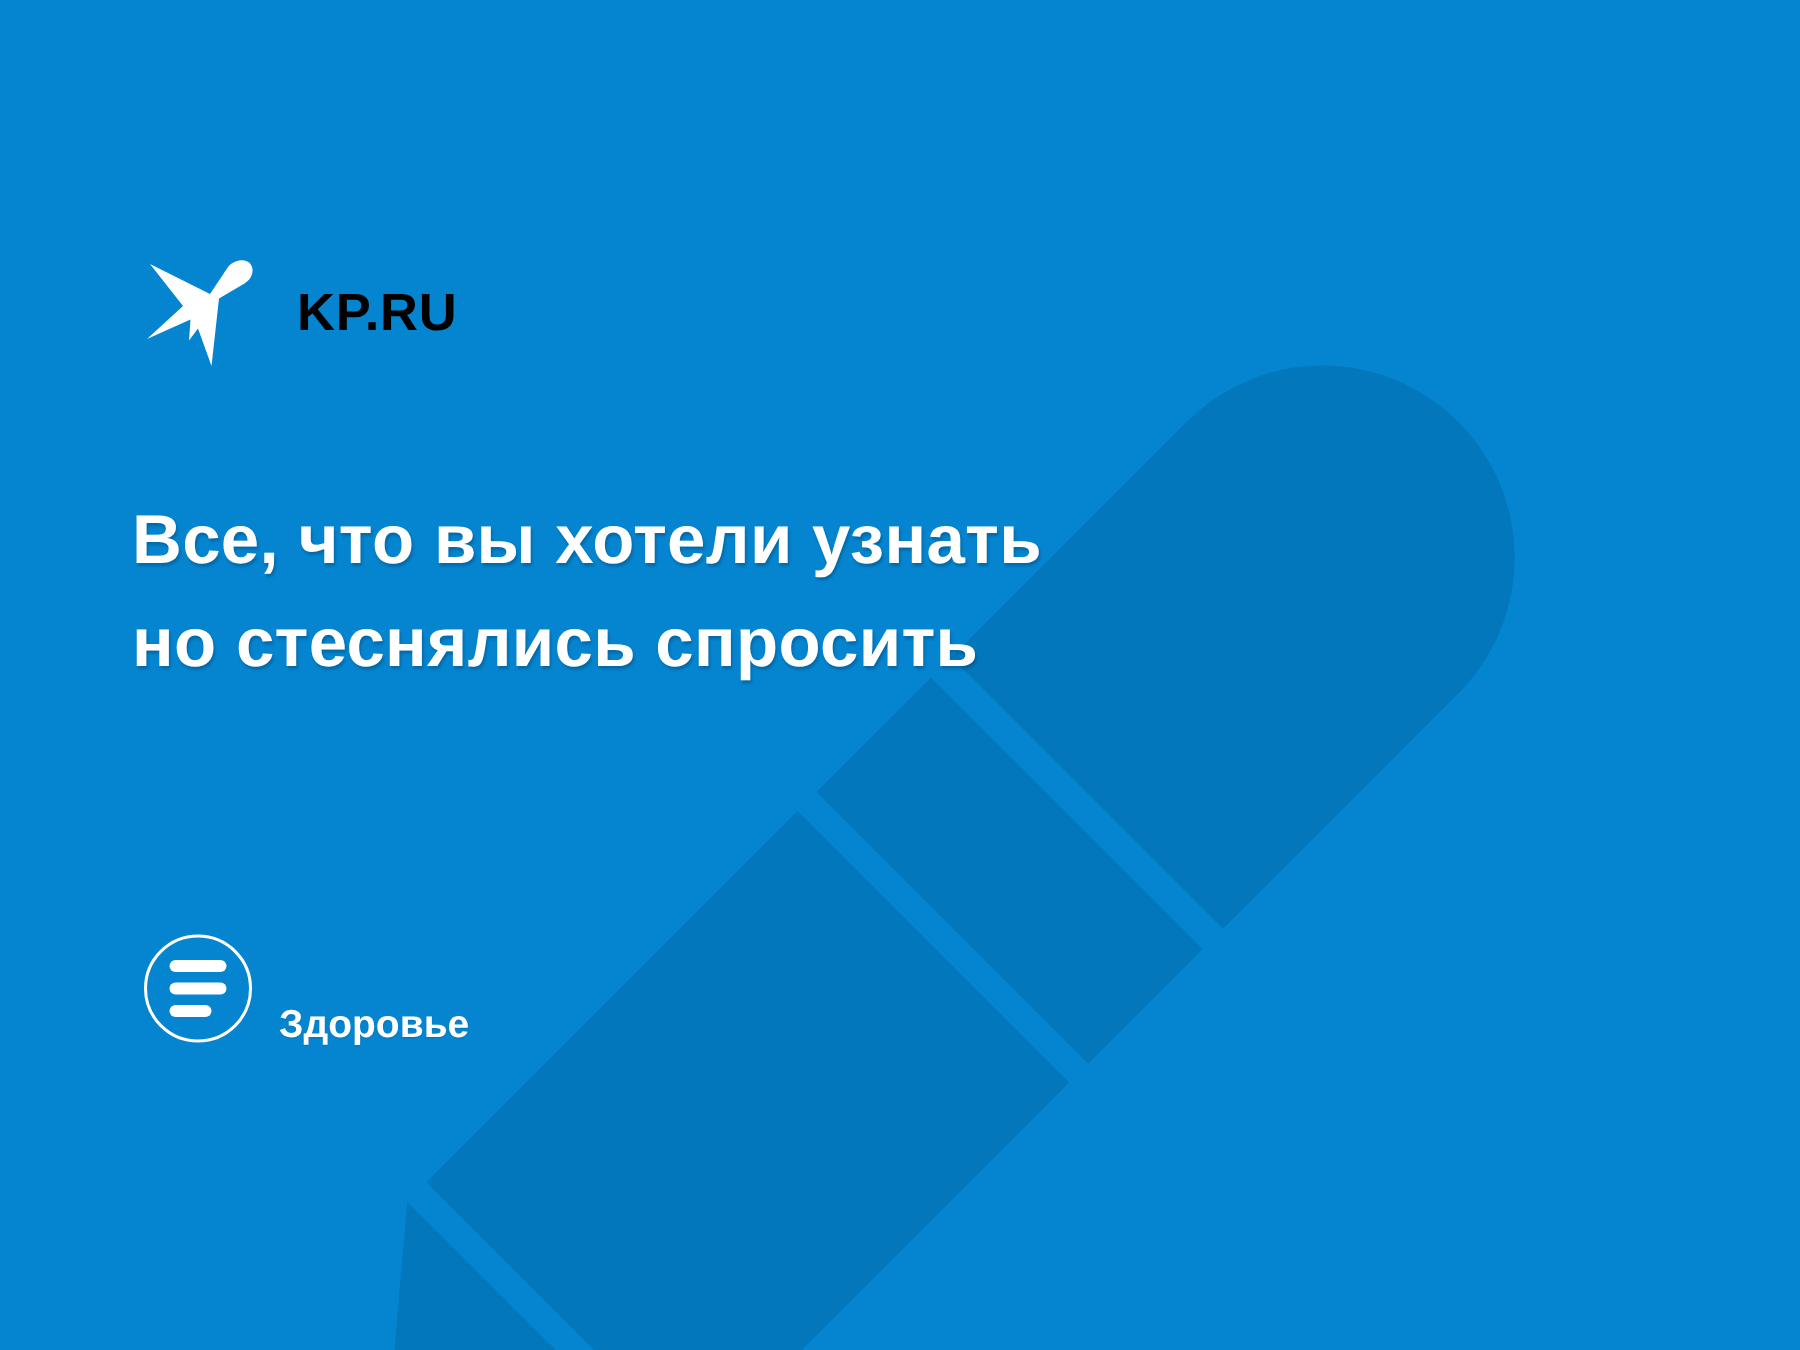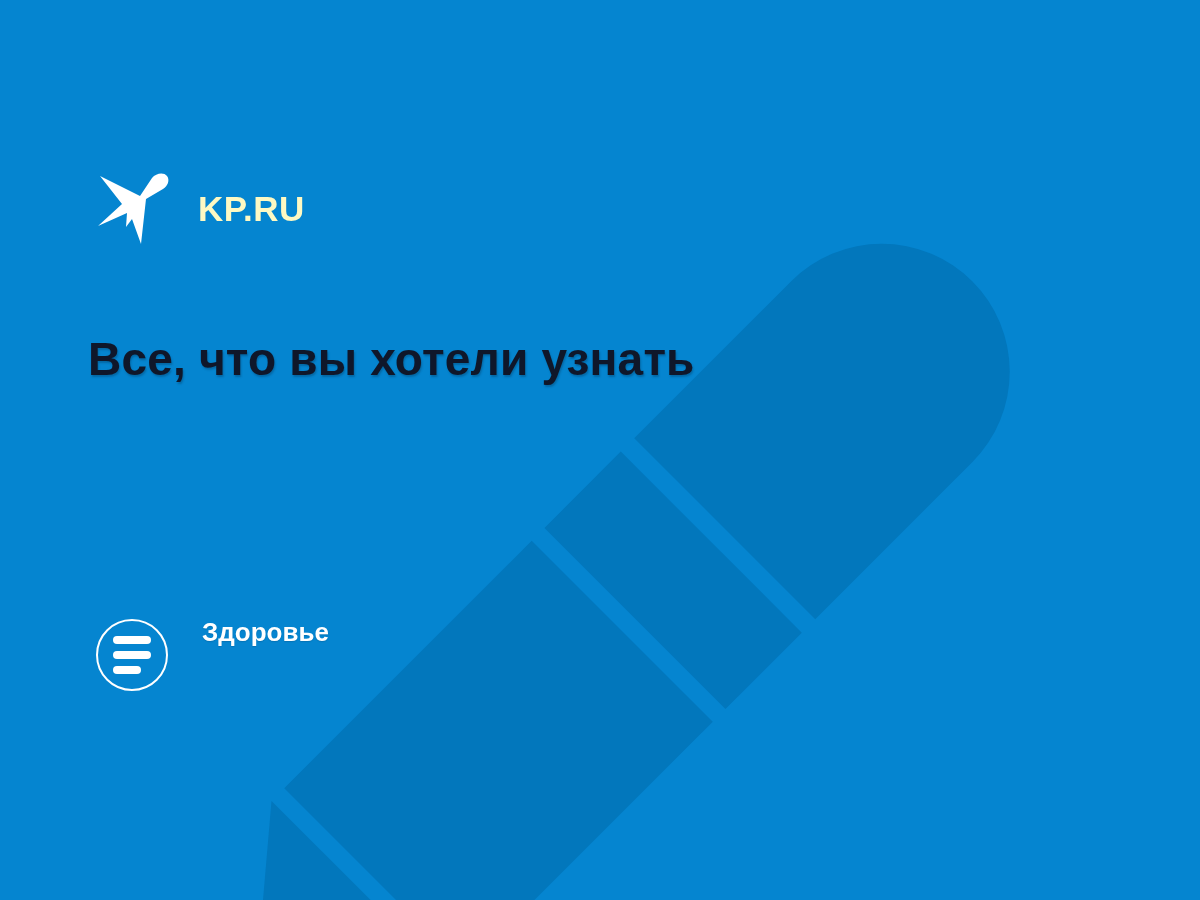--- a/index.html
+++ b/index.html
@@ -42,55 +42,55 @@
     gap: 26px;
     height: 72px;
   }
   .logo-bird {
     width: 76px;
     height: 72px;
     display: block;
     flex: none;
   }
   .logo-wordmark {
-    color: #fef9c3;
+    color: #000000;
     font-size: 35px;
     font-weight: bold;
     letter-spacing: 0.5px;
     line-height: 1;
     white-space: nowrap;
   }
 
   
   .headline {
     position: absolute;
     left: 88px;
     top: 325px;
     width: 800px;
     margin: 0;
-    color: #0f172a;
+    color: #ffffff;
     font-size: 46px;
     font-weight: bold;
     line-height: 69px;
     letter-spacing: 0.2px;
     text-shadow: 1px 2px 2px rgba(0, 40, 70, 0.30);
   }
   .headline-line {
     display: block;
     white-space: nowrap;
   }
 
   
   .rubric {
     position: absolute;
     left: 96px;
     top: 619px;
     display: flex;
-    align-items: flex-start;
-    gap: 34px;
+    align-items: flex-end;
+    gap: 18px;
     height: 76px;
   }
   .rubric-circle {
     width: 72px;
     height: 72px;
     flex: none;
     border: 2px solid #ffffff;
     border-radius: 50%;
     box-sizing: border-box;
     display: flex;
@@ -137,20 +137,21 @@
   <div class="logo-row">
     <svg class="logo-bird" viewBox="0 0 76 72" xmlns="http://www.w3.org/2000/svg" aria-hidden="true">
       <path fill="#ffffff" d="M4 4 L44 24 L56 6 C60 1 68 0 71 4 C74 8 72 14 67 17
                L50 27 L45 72 L36 47 L30 55 L31 41 L2 54 L26 32 Z"></path>
     </svg>
     <span class="logo-wordmark">KP.RU</span>
   </div>
 
   <h1 class="headline">
     <span class="headline-line">Все, что вы хотели узнать</span>
+    <span class="headline-line">но стеснялись спросить</span>
   </h1>
 
   <div class="rubric">
     <span class="rubric-circle">
       <span class="rubric-bar b1"></span>
       <span class="rubric-bar b2"></span>
       <span class="rubric-bar b3"></span>
     </span>
     <span class="rubric-label">Здоровье</span>
   </div>

